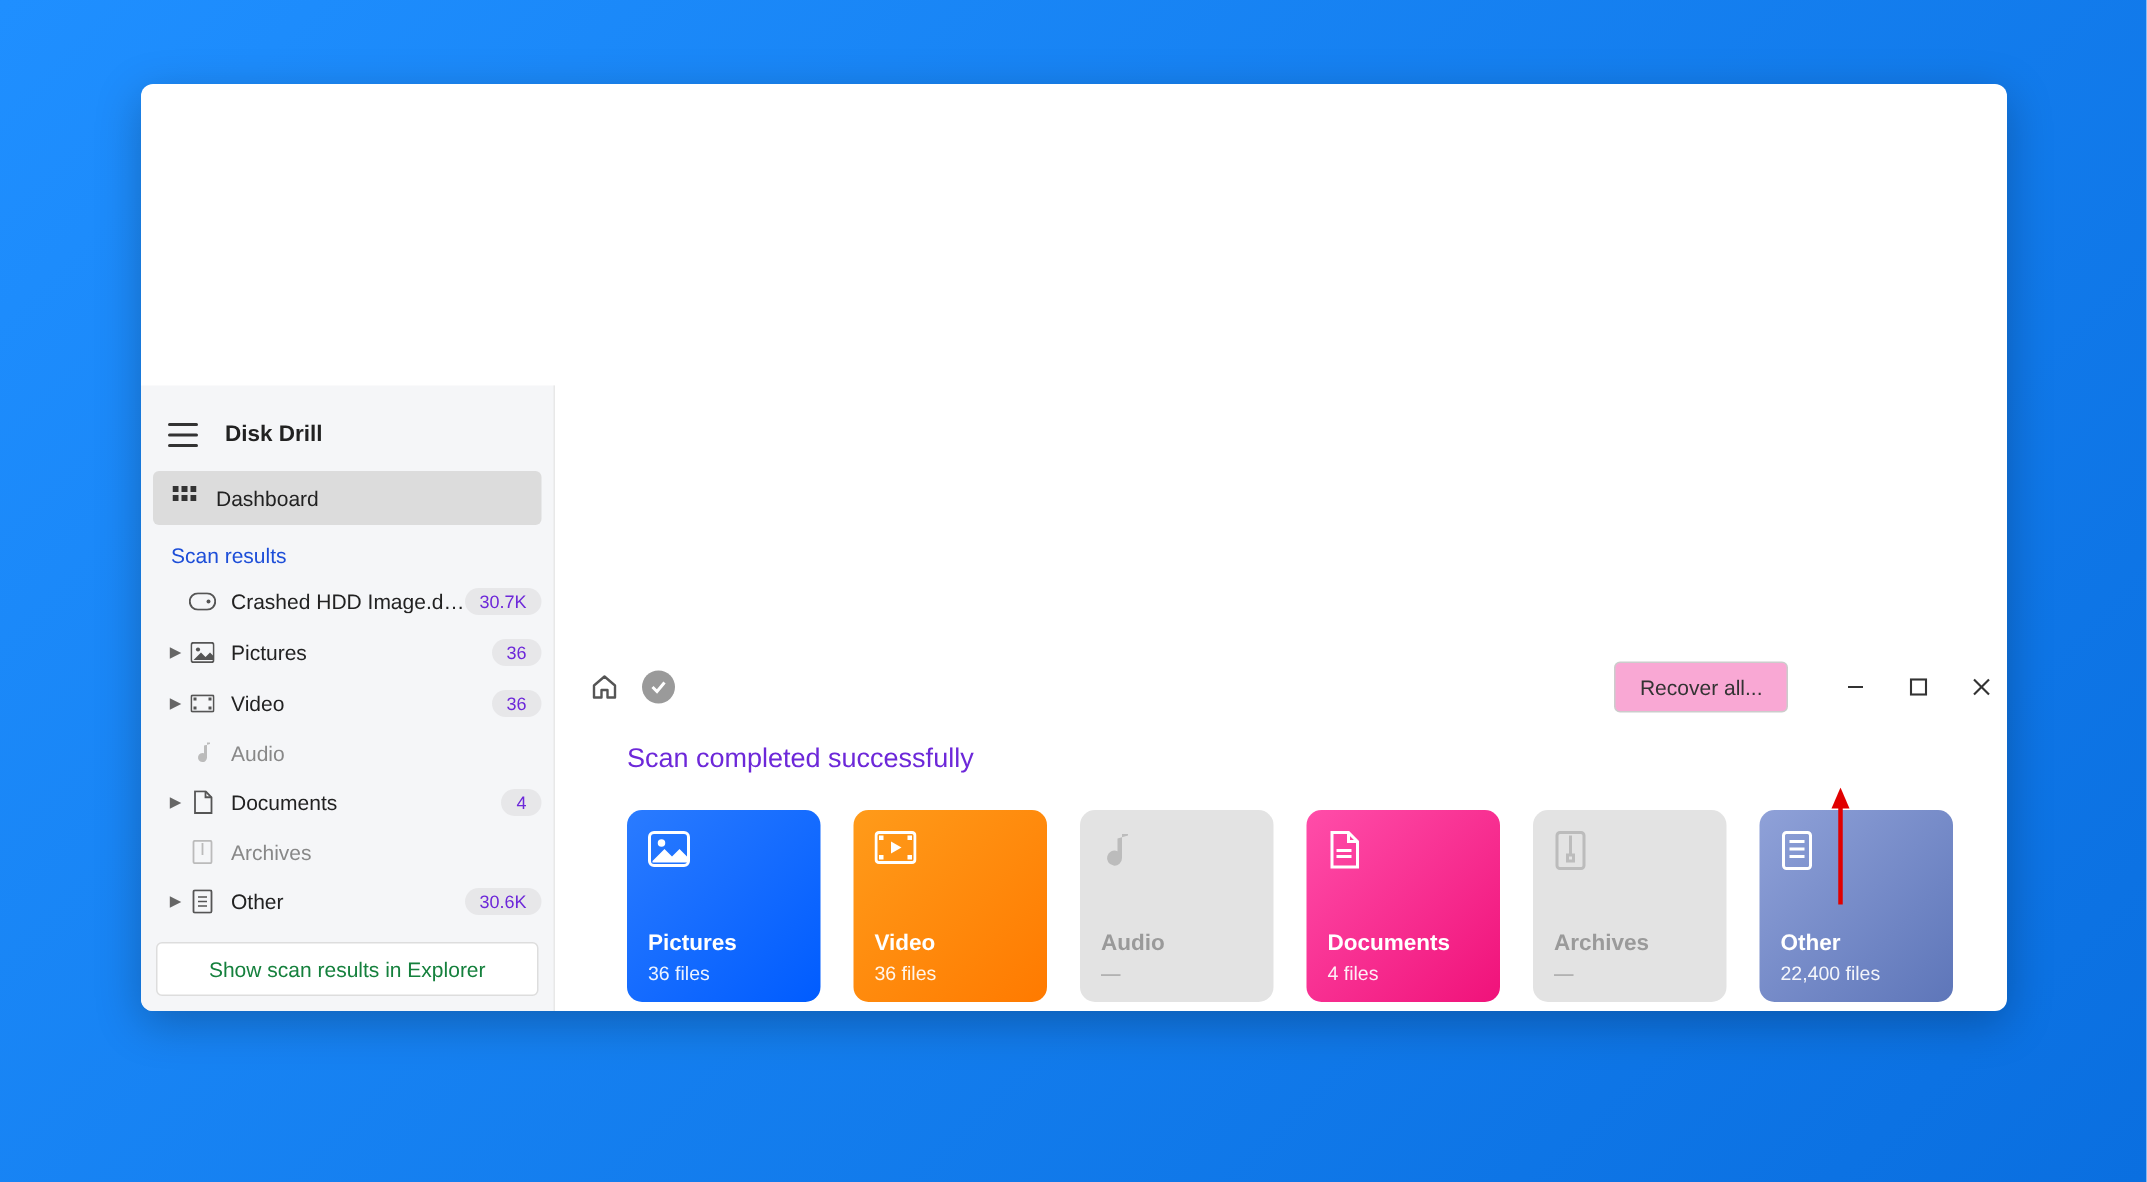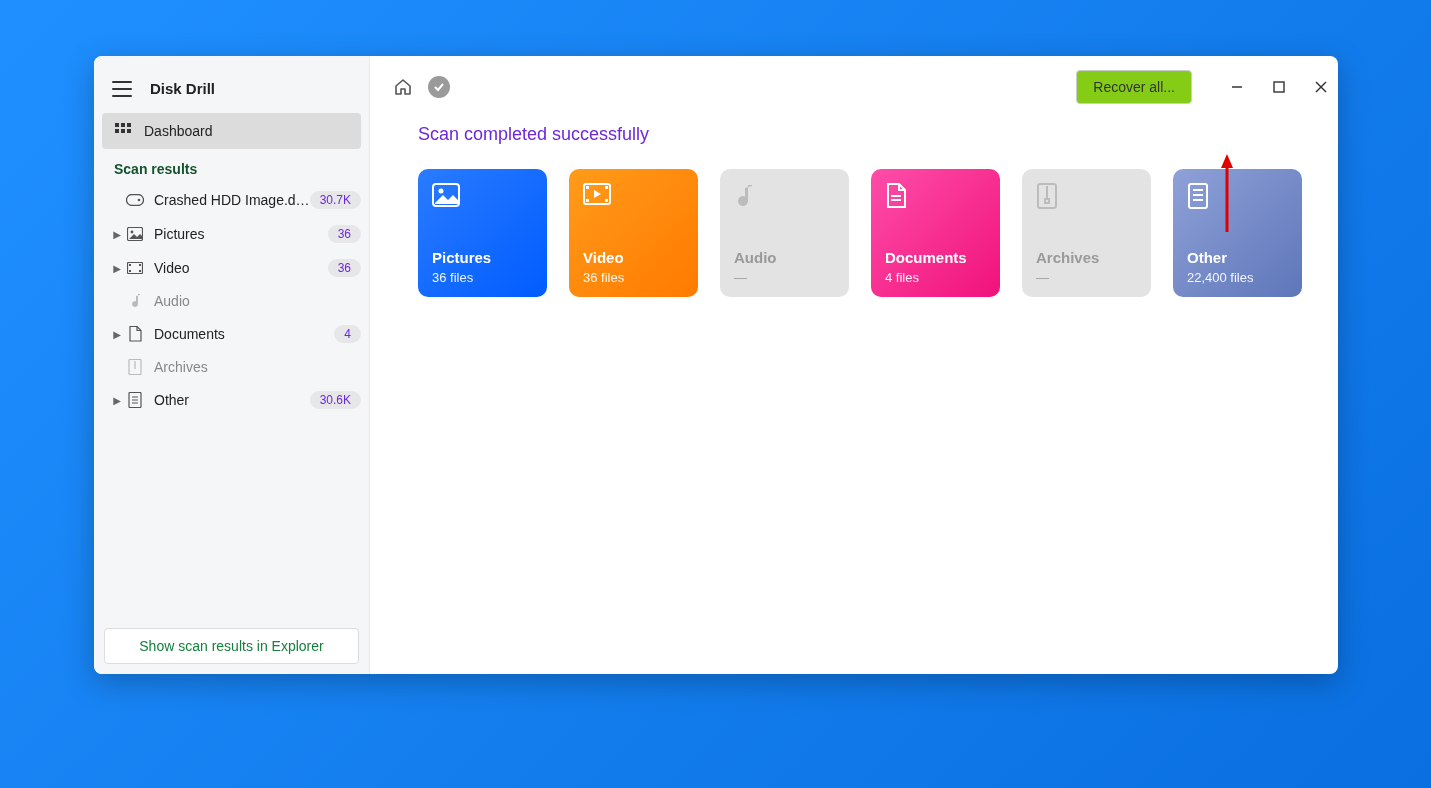--- a/index.html
+++ b/index.html
@@ -14,20 +14,21 @@
     position: absolute;
     top: 56px;
     left: 94px;
     width: 1244px;
     height: 618px;
     background: #fff;
     border-radius: 8px;
     box-shadow: 0 8px 30px rgba(0,0,0,0.25);
     display: flex;
     overflow: hidden;
+    align-items: flex-end;
   }
   
   .sidebar {
     width: 277px;
     background: #f5f6f8;
     border-right: 1px solid #e8e8e8;
     display: flex;
     flex-direction: column;
     padding-top: 14px;
   }
@@ -38,21 +39,21 @@
   }
   .hamburger { width: 20px; height: 16px; display:flex; flex-direction:column; justify-content:space-between; cursor:pointer;}
   .hamburger span { height:2px; background:#333; border-radius:1px;}
   .app-title { font-weight:600; font-size:15px; margin-left:18px; color:#222;}
   .nav-item {
     display:flex; align-items:center; padding:9px 12px; margin:2px 8px;
     border-radius:4px; font-size:14px; color:#222; cursor:pointer;
   }
   .nav-item.active { background:#dcdcdc; }
   .nav-icon { width:18px; height:18px; margin-right:12px; display:flex; align-items:center; justify-content:center; color:#444;}
-  .section-label { padding:10px 18px 6px 20px; font-size:14px; font-weight:700; color:#14532d;}
+  .section-label { padding:10px 18px 6px 20px; font-size:14px; font-weight:400; color:#1d4ed8;}
   .tree-item {
     display:flex; align-items:center; padding:8px 8px 8px 20px; font-size:14px;
     color:#222; cursor:pointer;
   }
   .tree-item.child { padding-left: 16px; }
   .tree-chevron { width:14px; display:flex; justify-content:center; color:#666; font-size:10px;}
   .tree-icon { width:22px; display:flex; justify-content:center; color:#555; margin-right:8px;}
   .tree-label { flex:1; white-space:nowrap; overflow:hidden; text-overflow:ellipsis;}
   .tree-badge {
     background:#e7e7e9; color:#6d28d9; font-size:12px; border-radius:12px;
@@ -67,21 +68,21 @@
   }
   
   .main { flex:1; position:relative; padding:0; }
   .topbar {
     display:flex; align-items:center; padding:14px 20px; gap:12px;
   }
   .top-icon { width:26px; height:26px; border-radius:50%; display:flex; align-items:center; justify-content:center; color:#666; cursor:pointer;}
   .check-badge { background:#9a9a9a; color:#fff; font-size:13px; }
   .top-spacer{flex:1;}
   .btn-outline {
-    border:1px solid #ccc; background:#84cc16; color:#333; border-radius:4px;
+    border:1px solid #ccc; background:#f9a8d4; color:#333; border-radius:4px;
     padding:8px 16px; font-size:14px; cursor:pointer;
   }
   .btn-primary {
     background:#006ef5; color:#fff; border:none; border-radius:4px;
     padding:8px 18px; font-size:14px; cursor:pointer;
   }
   .win-controls { display:flex; gap:24px; margin-left:24px; }
   .win-ctrl { width:18px; height:18px; display:flex; align-items:center; justify-content:center; cursor:pointer; color:#333;}
   .content { padding:6px 48px; }
   h1 { font-size:30px; font-weight:600; color:#111; margin-bottom:6px;}

